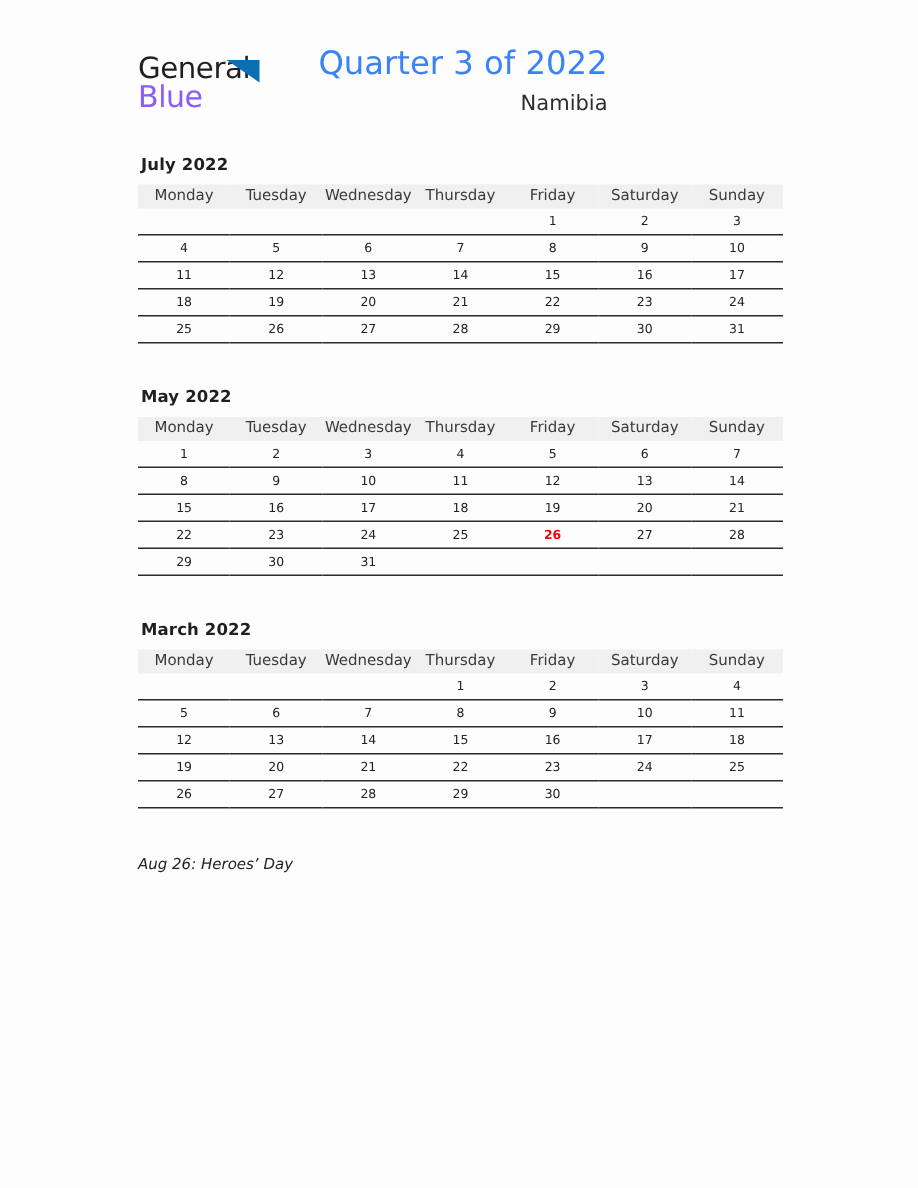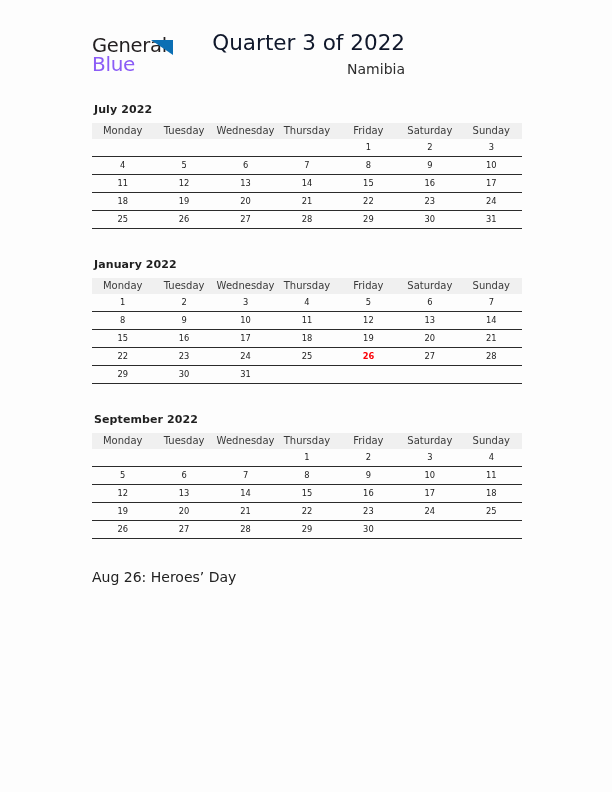--- a/index.html
+++ b/index.html
@@ -76,21 +76,21 @@
   }
 
   .title-block {
     position: absolute;
     right: 91px;
     top: 0;
     text-align: right;
   }
   .title {
     font-size: 21.5px;
-    color: #0f172a;
+    color: #3b82f6;
     line-height: 26px;
     white-space: nowrap;
   }
   .subtitle {
     font-size: 14px;
     color: #2d2d2d;
     line-height: 22px;
     margin-top: 2px;
     white-space: nowrap;
   }
@@ -151,24 +151,25 @@
   }
   table.cal td.empty {
     color: transparent;
   }
 
   
   .footnote {
     position: absolute;
     left: 92px;
     top: 571px;
-    font-size: 14px;
+    font-size: 10px;
     color: #222222;
     line-height: 12px;
     white-space: nowrap;
+    font-style: italic;
   }
 </style>
 </head>
 <body>
 
 <div class="page">
 
   <div class="header">
 
     <div class="logo">
@@ -242,21 +243,21 @@
               <td>27</td>
               <td>28</td>
               <td>29</td>
               <td>30</td>
               <td>31</td>
             </tr>
           </tbody>
         </table>
       </div>
       <div class="month" style="top: 258px;">
-        <div class="month-title">January 2022</div>
+        <div class="month-title">May 2022</div>
         <table class="cal">
           <thead>
             <tr>
               <th>Monday</th>
               <th>Tuesday</th>
               <th>Wednesday</th>
               <th>Thursday</th>
               <th>Friday</th>
               <th>Saturday</th>
               <th>Sunday</th>
@@ -305,21 +306,21 @@
               <td>31</td>
               <td class="empty"></td>
               <td class="empty"></td>
               <td class="empty"></td>
               <td class="empty"></td>
             </tr>
           </tbody>
         </table>
       </div>
       <div class="month" style="top: 413px;">
-        <div class="month-title">September 2022</div>
+        <div class="month-title">March 2022</div>
         <table class="cal">
           <thead>
             <tr>
               <th>Monday</th>
               <th>Tuesday</th>
               <th>Wednesday</th>
               <th>Thursday</th>
               <th>Friday</th>
               <th>Saturday</th>
               <th>Sunday</th>

